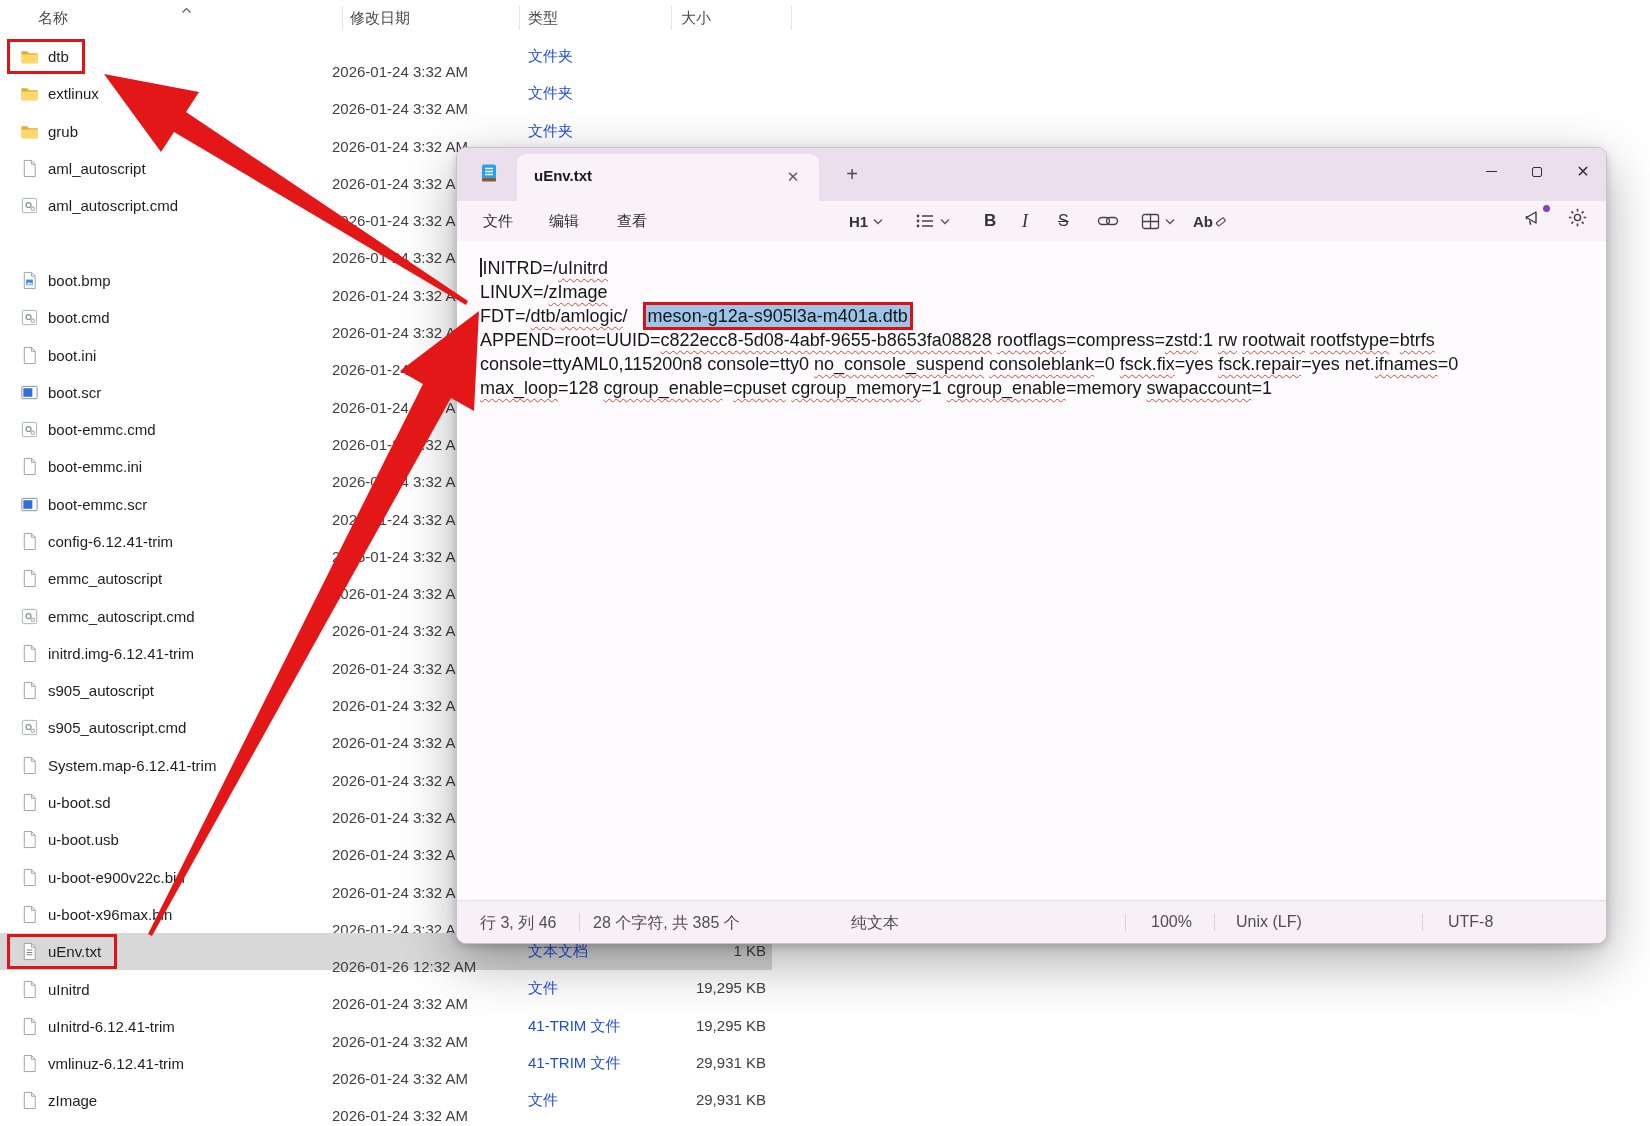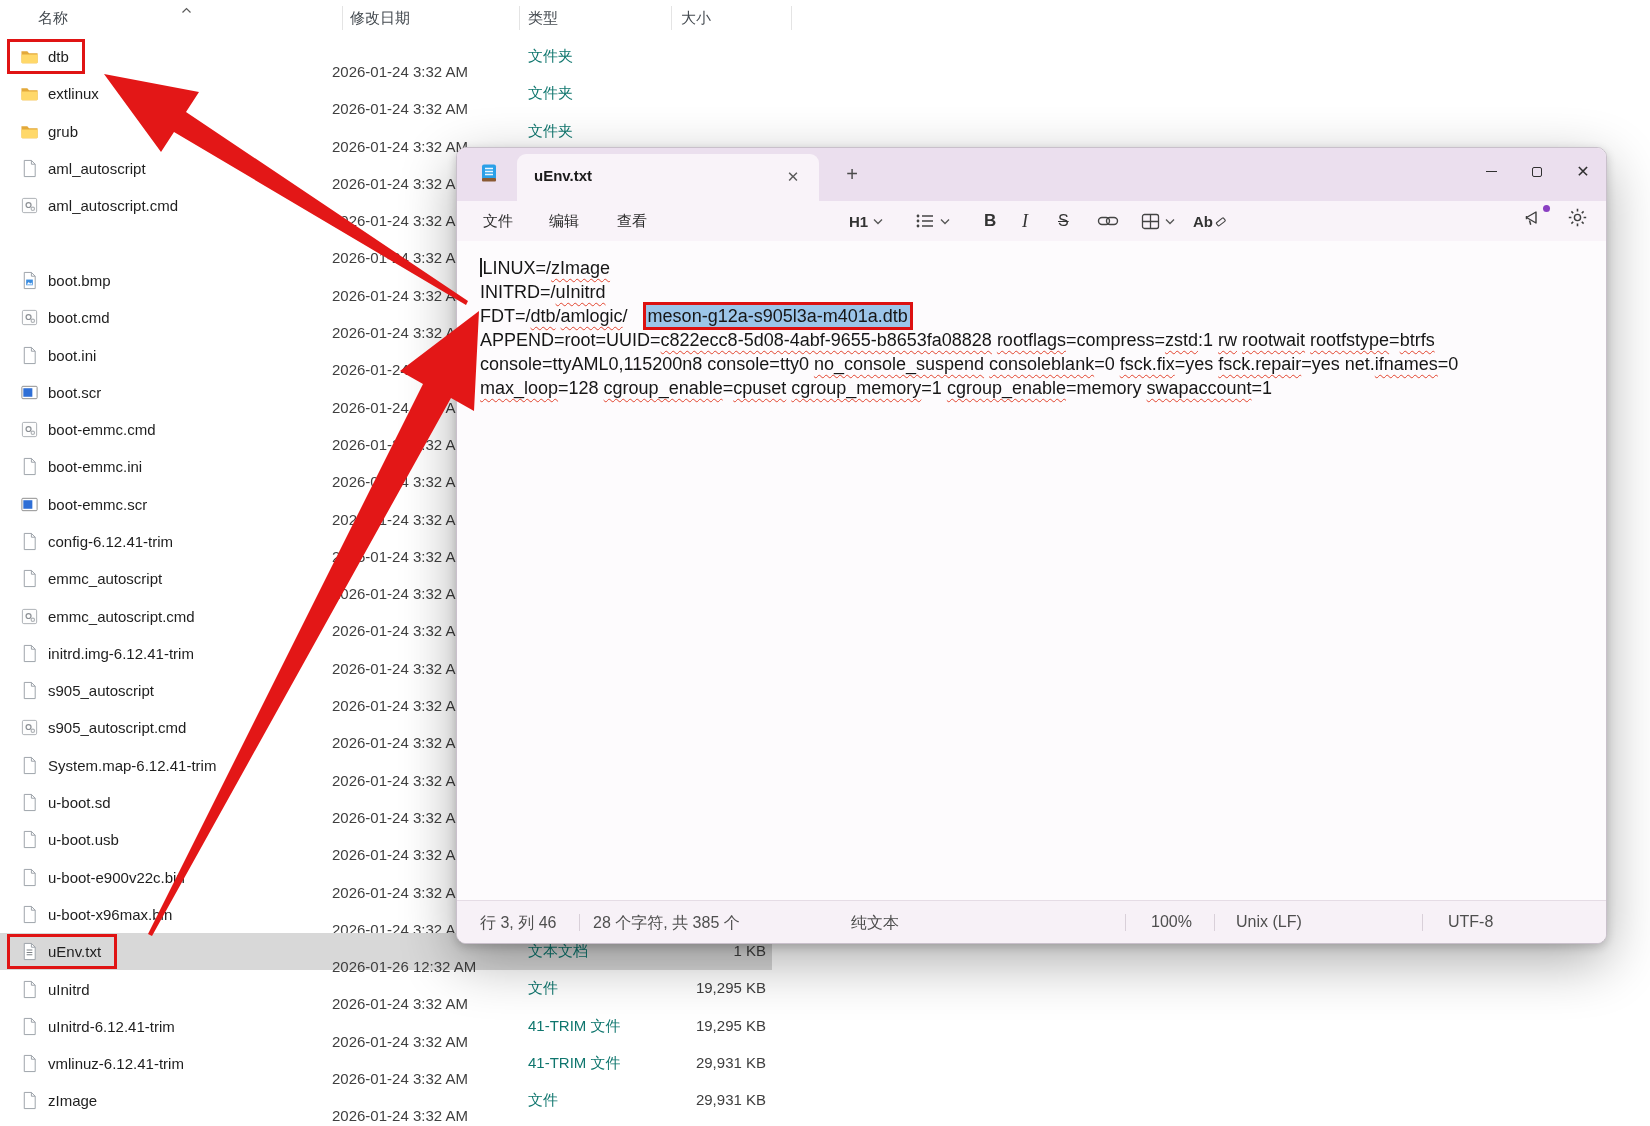--- a/index.html
+++ b/index.html
@@ -16,21 +16,21 @@
   #file-rows { position:absolute; top:38px; left:0; }
   .frow { position:relative; width:772px; height:37.3px; font-size:15px; color:#1e1e1e; }
   .frow.selected { background:#d8d8d8; }
   .fname { position:absolute; left:20px; top:0; height:100%; display:inline-flex; align-items:center; gap:9px; }
   .ficon { width:19px; height:19px; display:inline-block; flex:0 0 19px; }
   .ficon svg { display:block; }
   .ftext { white-space:nowrap; }
   .fname.boxed::after { content:""; position:absolute; left:-13px; right:-16px; top:1px; bottom:1px;
     border:3px solid #e01414; }
   .fdate { position:absolute; left:332px; top:9px; color:#3f3f3f; white-space:nowrap;margin-top:16px; }
-  .ftype { position:absolute; left:528px; top:9px; color:#0f766e; white-space:nowrap; }
+  .ftype { position:absolute; left:528px; top:9px; color:#1d4ed8; white-space:nowrap; }
   .fsize { position:absolute; left:650px; width:116px; top:9px; color:#3f3f3f; text-align:right; white-space:nowrap; }
 
   
   #notepad { position:absolute; left:456px; top:147px; width:1151px; height:797px; z-index:10;
     border-radius:10px; overflow:hidden; background:#fdfbfd; border:1px solid #c9c0cb;
     box-shadow:0 18px 55px rgba(0,0,0,.32), 0 3px 10px rgba(0,0,0,.18); }
   #tabbar { position:absolute; top:0; left:0; right:0; height:53px; background:#ebdfee; }
   #app-icon { position:absolute; left:21px; top:14px; }
   #tab { position:absolute; left:60px; top:6px; width:302px; height:47px; background:#f9f3f9;
     border-radius:9px 9px 0 0; }
@@ -586,22 +586,22 @@
             <g stroke="#3e3e3e" stroke-width="1.6">
               <path d="M10.5 1.8v2.6M10.5 16.6v2.6M1.8 10.5h2.6M16.6 10.5h2.6M4.4 4.4l1.8 1.8M14.8 14.8l1.8 1.8M16.6 4.4l-1.8 1.8M6.2 14.8l-1.8 1.8"></path>
             </g>
           </svg>
         </span>
       </span>
     </div>
 
     <div id="editor">
       <div id="editor-lines">
+          <div class="eline"><span>INITRD=/</span><span class="sq">uInitrd</span></div>
           <div class="eline"><span>LINUX=/</span><span class="sq">zImage</span></div>
-          <div class="eline"><span>INITRD=/</span><span class="sq">uInitrd</span></div>
           <div class="eline"><span>FDT=/</span><span class="sq">dtb</span><span>/</span><span class="sq">amlogic</span><span>/</span><span class="sel">meson-g12a-s905l3a-m401a.dtb</span></div>
           <div class="eline"><span>APPEND=root=UUID=</span><span class="sq">c822ecc8-5d08-4abf-9655-b8653fa08828</span><span> </span><span class="sq">rootflags</span><span>=compress=</span><span class="sq">zstd</span><span>:1 </span><span class="sq">rw</span><span> </span><span class="sq">rootwait</span><span> </span><span class="sq">rootfstype</span><span>=</span><span class="sq">btrfs</span></div>
           <div class="eline"><span>console=ttyAML0,115200n8 console=tty0 </span><span class="sq">no_console_suspend</span><span> </span><span class="sq">consoleblank</span><span>=0 </span><span class="sq">fsck.fix</span><span>=yes </span><span class="sq">fsck.repair</span><span>=yes net.</span><span class="sq">ifnames</span><span>=0</span></div>
           <div class="eline"><span class="sq">max_loop</span><span>=128 </span><span class="sq">cgroup_enable</span><span>=</span><span class="sq">cpuset</span><span> </span><span class="sq">cgroup_memory</span><span>=1 </span><span class="sq">cgroup_enable</span><span>=memory </span><span class="sq">swapaccount</span><span>=1</span></div>
         </div>
     </div>
 
     <div id="statusbar">
       <span class="sitem" style="left:23px">行 3, 列 46</span>
       <span class="ssep" style="left:122px"></span>

